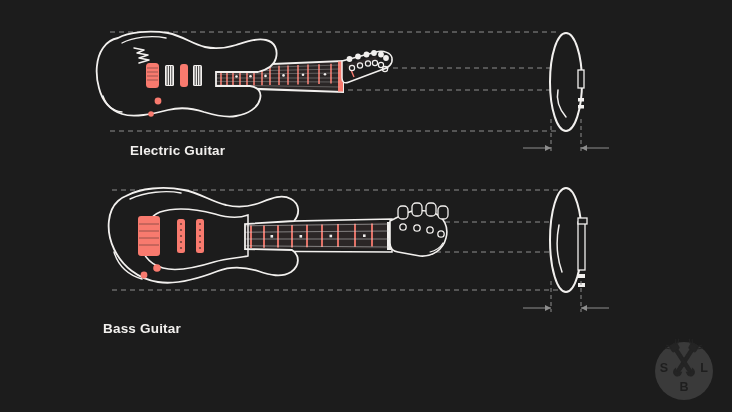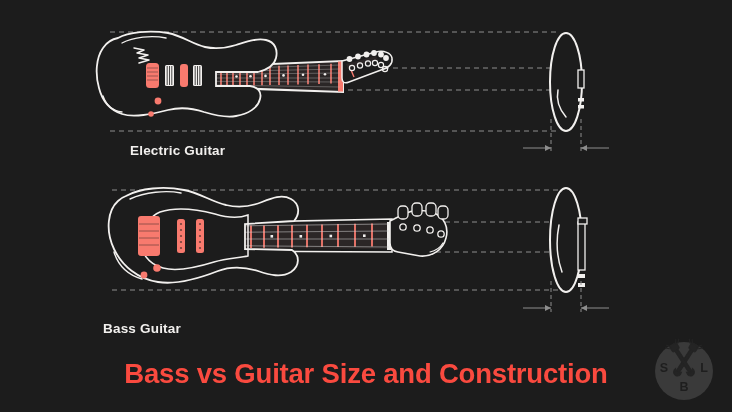--- a/index.html
+++ b/index.html
@@ -388,15 +388,14 @@
       <text x="664" y="372" font-family="Liberation Sans, sans-serif" font-size="12.5" font-weight="700" fill="#1e1e1e" text-anchor="middle">S</text>
       <text x="704" y="372" font-family="Liberation Sans, sans-serif" font-size="12.5" font-weight="700" fill="#1e1e1e" text-anchor="middle">L</text>
       <text x="684" y="391" font-family="Liberation Sans, sans-serif" font-size="12.5" font-weight="700" fill="#1e1e1e" text-anchor="middle">B</text>
     </g>
   </svg>
 
   <div class="caption" id="caption-electric">Electric Guitar</div>
 
   <div class="caption" id="caption-bass">Bass Guitar</div>
 
-  <div id="main-title">Bass vs Guitar Size and Construction</div>
 
 </div>
 
 </body></html>

